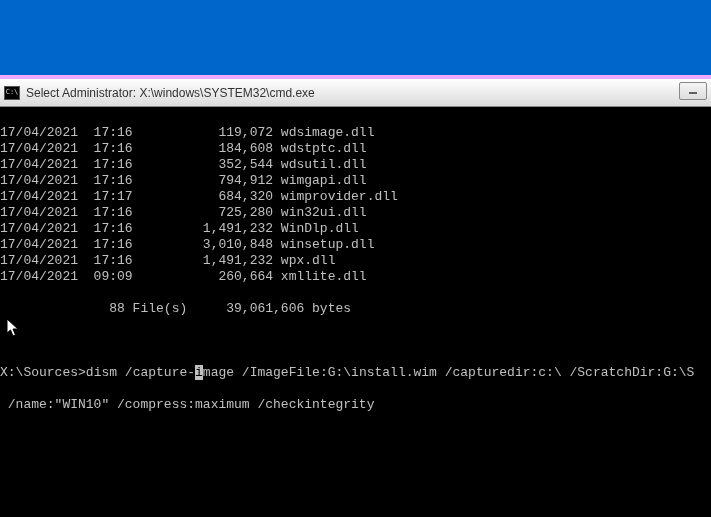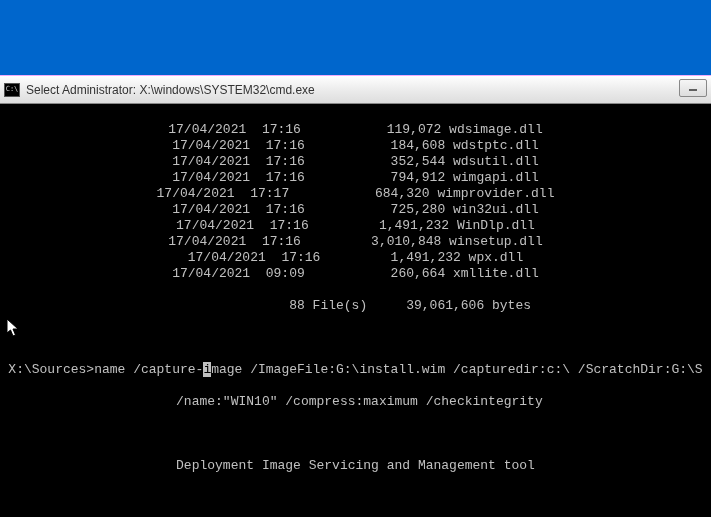--- a/index.html
+++ b/index.html
@@ -5,21 +5,21 @@
   * { margin: 0; padding: 0; box-sizing: border-box; }
   html, body { width: 711px; height: 517px; overflow: hidden; font-family: Arial, sans-serif; }
   .desktop { width: 711px; height: 517px; background: #0066cc; position: relative; }
   .window {
     position: absolute;
     top: 75px;
     left: 0;
     width: 711px;
     height: 442px;
     background: #000;
-    border-top: 1px solid #f0abfc;
+    border-top: 4px solid #f0abfc;
   }
   .titlebar {
     height: 28px;
     background: linear-gradient(to bottom, #ffffff 0%, #eeeeee 45%, #dddddd 100%);
     border-bottom: 1px solid #888;
     display: flex;
     align-items: center;
     padding: 0 4px;
     position: relative;
   }
@@ -71,21 +71,20 @@
     height: calc(100% - 28px);
     background: #000;
     color: #c0c0c0;
     font-family: "Consolas", "Courier New", monospace;
     font-size: 13px;
     line-height: 16px;
     padding: 2px 0 0 0;
     white-space: pre;
     overflow: hidden;
     position: relative;
-    text-align: center;
   }
   .line { white-space: pre; }
   .blankline { height: 16px; }
   .inverse {
     background: #c0c0c0;
     color: #000;
   }
   .mouse-cursor {
     position: absolute;
     top: 318px;
@@ -109,24 +108,23 @@
               <line x1="1" y1="7" x2="9" y2="7" stroke="#333" stroke-width="1.5"></line>
             </svg>
         </div>
       </div>
     </div>
 
     <div class="terminal">
 <div id="file-lines"><div class="line">17/04/2021  17:16           119,072 wdsimage.dll</div><div class="line">17/04/2021  17:16           184,608 wdstptc.dll</div><div class="line">17/04/2021  17:16           352,544 wdsutil.dll</div><div class="line">17/04/2021  17:16           794,912 wimgapi.dll</div><div class="line">17/04/2021  17:17           684,320 wimprovider.dll</div><div class="line">17/04/2021  17:16           725,280 win32ui.dll</div><div class="line">17/04/2021  17:16         1,491,232 WinDlp.dll</div><div class="line">17/04/2021  17:16         3,010,848 winsetup.dll</div><div class="line">17/04/2021  17:16         1,491,232 wpx.dll</div><div class="line">17/04/2021  09:09           260,664 xmllite.dll</div></div>
 <div class="line">              88 File(s)     39,061,606 bytes</div>
 <div class="blankline"></div>
-<div class="line"><span>X:\Sources&gt;</span><span>name /capture-</span><span class="inverse">i</span><span>mage /ImageFile:G:\install.wim /capturedir:c:\ /ScratchDir:G:\S</span></div>
+<div class="line"><span>X:\Sources&gt;</span><span>dism /capture-</span><span class="inverse">i</span><span>mage /ImageFile:G:\install.wim /capturedir:c:\ /ScratchDir:G:\S</span></div>
 <div class="line"> /name:"WIN10" /compress:maximum /checkintegrity</div>
 <div class="blankline"></div>
-<div class="line">Deployment Image Servicing and Management tool</div>
 
 
 
 
 
 
 
     </div>
   </div>
 

